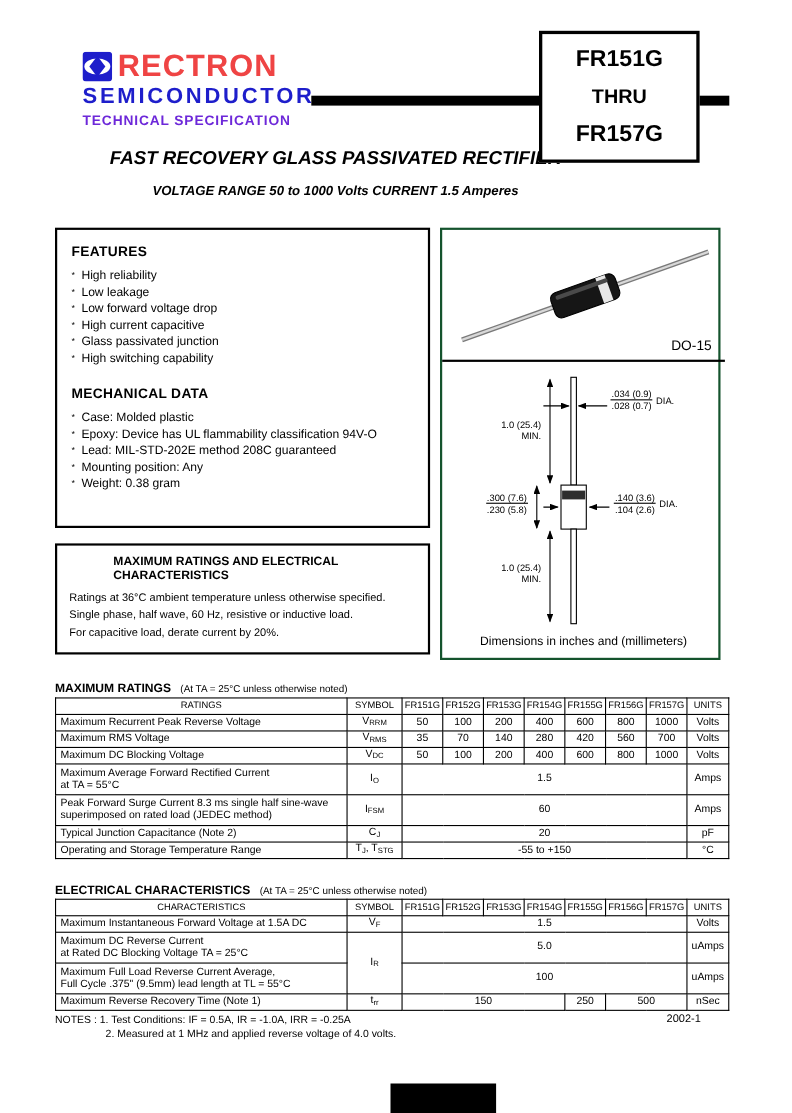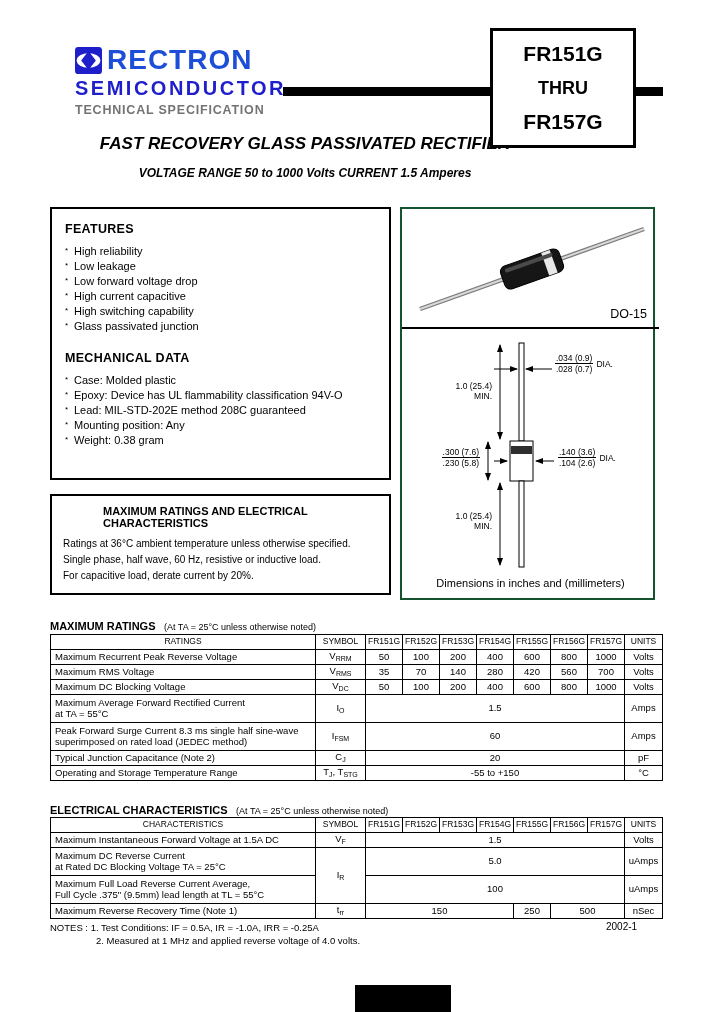--- a/index.html
+++ b/index.html
@@ -3,23 +3,23 @@
 <meta charset="utf-8">
 <style>
   * { margin:0; padding:0; box-sizing:border-box; }
   html,body { background:#fff; }
   body { width:720px; height:1012px; font-family:"Liberation Sans", sans-serif; color:#000; position:relative; overflow:hidden; }
   .page { position:absolute; left:0; top:0; width:720px; height:1012px; background:#fff; }
 
   
   .logo { position:absolute; left:75px; top:44px; }
   .logo-row { display:flex; align-items:center; gap:5px; }
-  .brand { color:#1d4ed8; font-weight:bold; font-size:28px; letter-spacing:1px; }
+  .brand { color:#ef4444; font-weight:bold; font-size:28px; letter-spacing:1px; }
   .division { color:#1e1ecb; font-weight:bold; font-size:20px; letter-spacing:2.5px; margin-top:1px; }
-  .doctype { color:#737373; font-weight:bold; font-size:12.5px; letter-spacing:0.8px; margin-top:3px; }
+  .doctype { color:#6d28d9; font-weight:bold; font-size:12.5px; letter-spacing:0.8px; margin-top:3px; }
   .hrule { position:absolute; left:283px; top:87px; width:380px; height:9px; background:#000; z-index:1; }
   .partbox { position:absolute; left:490px; top:28px; width:146px; height:120px; border:3px solid #000; background:#fff; z-index:2;
              display:flex; flex-direction:column; justify-content:space-evenly; align-items:center; }
   .pn { font-size:21px; font-weight:bold; }
   .thru { font-size:18px; font-weight:bold; }
   .title { position:absolute; left:40px; top:134px; width:530px; text-align:center; font-size:17px; font-weight:bold; font-style:italic; }
   .subtitle { position:absolute; left:40px; top:166px; width:530px; text-align:center; font-size:12px; font-weight:bold; font-style:italic; }
 
   
   .featbox { position:absolute; left:50px; top:207px; width:341px; height:273px; border:2px solid #000; padding:13px 13px; }
@@ -115,25 +115,25 @@
     <div class="feat-item">
         <span class="bullet"></span>
         <span>Low forward voltage drop</span>
       </div>
     <div class="feat-item">
         <span class="bullet"></span>
         <span>High current capacitive</span>
       </div>
     <div class="feat-item">
         <span class="bullet"></span>
+        <span>Glass passivated junction</span>
+      </div>
+    <div class="feat-item">
+        <span class="bullet"></span>
         <span>High switching capability</span>
-      </div>
-    <div class="feat-item">
-        <span class="bullet"></span>
-        <span>Glass passivated junction</span>
       </div>
 
     <div class="boxhead mech">MECHANICAL DATA</div>
     <div class="feat-item">
         <span class="bullet"></span>
         <span>Case: Molded plastic</span>
       </div>
     <div class="feat-item">
         <span class="bullet"></span>
         <span>Epoxy: Device has UL flammability classification 94V-O</span>

